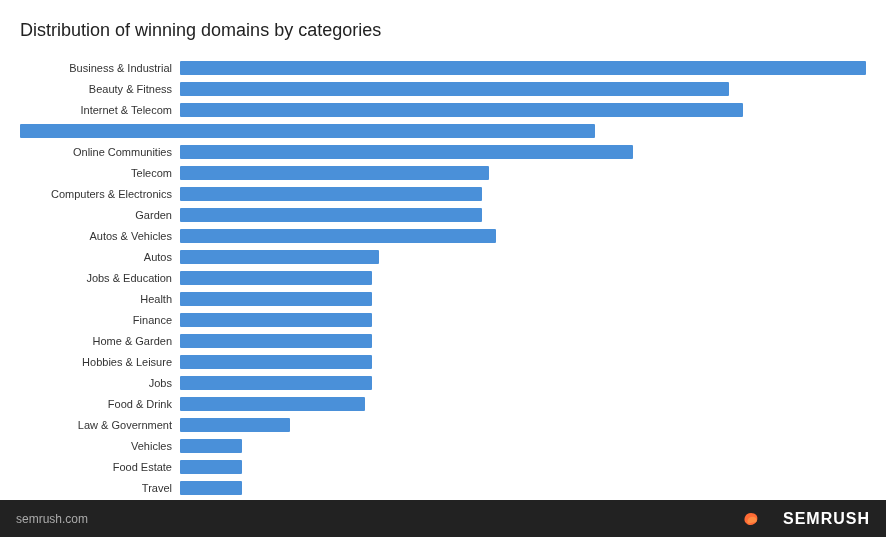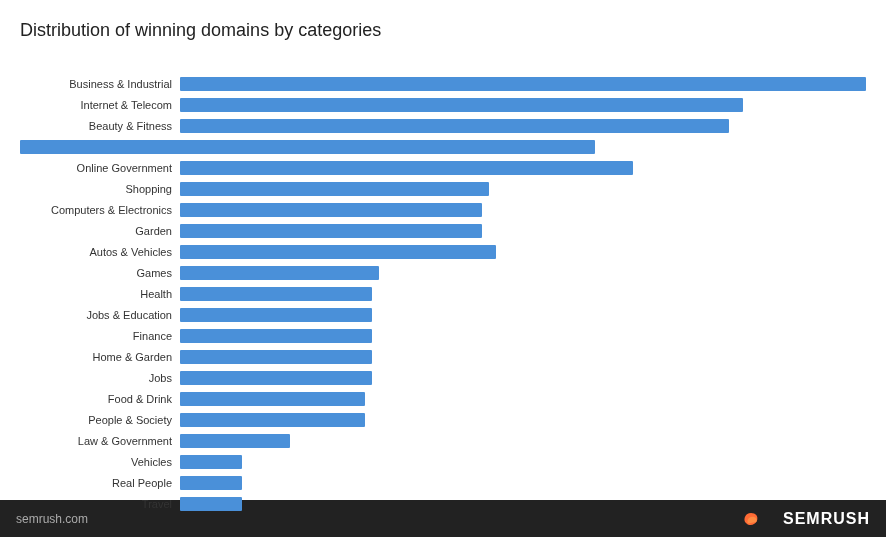--- a/index.html
+++ b/index.html
@@ -11,21 +11,21 @@
       overflow: hidden;
     }
     .chart-container {
       padding: 20px 20px 10px 20px;
       height: 500px;
     }
     .chart-title {
       font-size: 18px;
       font-weight: 400;
       color: #222;
-      margin-bottom: 34px;
+      margin-bottom: 18px;
     }
     .chart-area {
       display: flex;
       flex-direction: column;
       gap: 3px;
     }
     .bar-row {
       display: flex;
       align-items: center;
       height: 18px;
@@ -82,44 +82,44 @@
 <div class="chart-container">
   <div class="chart-title">Distribution of winning domains by categories</div>
   <div class="chart-area" id="bar-chart">
       <div class="bar-row">
         <div class="bar-label">Business &amp; Industrial</div>
         <div class="bar-track">
           <div class="bar-fill" style="width: 100%; background: rgb(74, 144, 217);"></div>
         </div>
       </div>
       <div class="bar-row">
+        <div class="bar-label">Beauty &amp; Fitness</div>
+        <div class="bar-track">
+          <div class="bar-fill" style="width: 80%; background: rgb(74, 144, 217);"></div>
+        </div>
+      </div>
+      <div class="bar-row">
         <div class="bar-label">Internet &amp; Telecom</div>
         <div class="bar-track">
           <div class="bar-fill" style="width: 82%; background: rgb(74, 144, 217);"></div>
         </div>
       </div>
       <div class="bar-row">
-        <div class="bar-label">Beauty &amp; Fitness</div>
-        <div class="bar-track">
-          <div class="bar-fill" style="width: 80%; background: rgb(74, 144, 217);"></div>
-        </div>
-      </div>
-      <div class="bar-row">
         <div class="bar-track">
           <div class="bar-fill" style="width: 68%; background: rgb(74, 144, 217);"></div>
         </div>
       </div>
       <div class="bar-row">
-        <div class="bar-label">Online Government</div>
+        <div class="bar-label">Online Communities</div>
         <div class="bar-track">
           <div class="bar-fill" style="width: 66%; background: rgb(74, 144, 217);"></div>
         </div>
       </div>
       <div class="bar-row">
-        <div class="bar-label">Shopping</div>
+        <div class="bar-label">Telecom</div>
         <div class="bar-track">
           <div class="bar-fill" style="width: 45%; background: rgb(74, 144, 217);"></div>
         </div>
       </div>
       <div class="bar-row">
         <div class="bar-label">Computers &amp; Electronics</div>
         <div class="bar-track">
           <div class="bar-fill" style="width: 44%; background: rgb(74, 144, 217);"></div>
         </div>
       </div>
@@ -129,81 +129,81 @@
           <div class="bar-fill" style="width: 44%; background: rgb(74, 144, 217);"></div>
         </div>
       </div>
       <div class="bar-row">
         <div class="bar-label">Autos &amp; Vehicles</div>
         <div class="bar-track">
           <div class="bar-fill" style="width: 46%; background: rgb(74, 144, 217);"></div>
         </div>
       </div>
       <div class="bar-row">
-        <div class="bar-label">Games</div>
+        <div class="bar-label">Autos</div>
         <div class="bar-track">
           <div class="bar-fill" style="width: 29%; background: rgb(74, 144, 217);"></div>
         </div>
       </div>
       <div class="bar-row">
+        <div class="bar-label">Jobs &amp; Education</div>
+        <div class="bar-track">
+          <div class="bar-fill" style="width: 28%; background: rgb(74, 144, 217);"></div>
+        </div>
+      </div>
+      <div class="bar-row">
         <div class="bar-label">Health</div>
         <div class="bar-track">
           <div class="bar-fill" style="width: 28%; background: rgb(74, 144, 217);"></div>
         </div>
       </div>
       <div class="bar-row">
-        <div class="bar-label">Jobs &amp; Education</div>
-        <div class="bar-track">
-          <div class="bar-fill" style="width: 28%; background: rgb(74, 144, 217);"></div>
-        </div>
-      </div>
-      <div class="bar-row">
         <div class="bar-label">Finance</div>
         <div class="bar-track">
           <div class="bar-fill" style="width: 28%; background: rgb(74, 144, 217);"></div>
         </div>
       </div>
       <div class="bar-row">
         <div class="bar-label">Home &amp; Garden</div>
         <div class="bar-track">
           <div class="bar-fill" style="width: 28%; background: rgb(74, 144, 217);"></div>
         </div>
       </div>
       <div class="bar-row">
+        <div class="bar-label">Hobbies &amp; Leisure</div>
+        <div class="bar-track">
+          <div class="bar-fill" style="width: 28%; background: rgb(74, 144, 217);"></div>
+        </div>
+      </div>
+      <div class="bar-row">
         <div class="bar-label">Jobs</div>
         <div class="bar-track">
           <div class="bar-fill" style="width: 28%; background: rgb(74, 144, 217);"></div>
         </div>
       </div>
       <div class="bar-row">
         <div class="bar-label">Food &amp; Drink</div>
         <div class="bar-track">
           <div class="bar-fill" style="width: 27%; background: rgb(74, 144, 217);"></div>
         </div>
       </div>
       <div class="bar-row">
-        <div class="bar-label">People &amp; Society</div>
-        <div class="bar-track">
-          <div class="bar-fill" style="width: 27%; background: rgb(74, 144, 217);"></div>
-        </div>
-      </div>
-      <div class="bar-row">
         <div class="bar-label">Law &amp; Government</div>
         <div class="bar-track">
           <div class="bar-fill" style="width: 16%; background: rgb(74, 144, 217);"></div>
         </div>
       </div>
       <div class="bar-row">
         <div class="bar-label">Vehicles</div>
         <div class="bar-track">
           <div class="bar-fill" style="width: 9%; background: rgb(74, 144, 217);"></div>
         </div>
       </div>
       <div class="bar-row">
-        <div class="bar-label">Real People</div>
+        <div class="bar-label">Food Estate</div>
         <div class="bar-track">
           <div class="bar-fill" style="width: 9%; background: rgb(74, 144, 217);"></div>
         </div>
       </div>
       <div class="bar-row">
         <div class="bar-label">Travel</div>
         <div class="bar-track">
           <div class="bar-fill" style="width: 9%; background: rgb(74, 144, 217);"></div>
         </div>
       </div>

